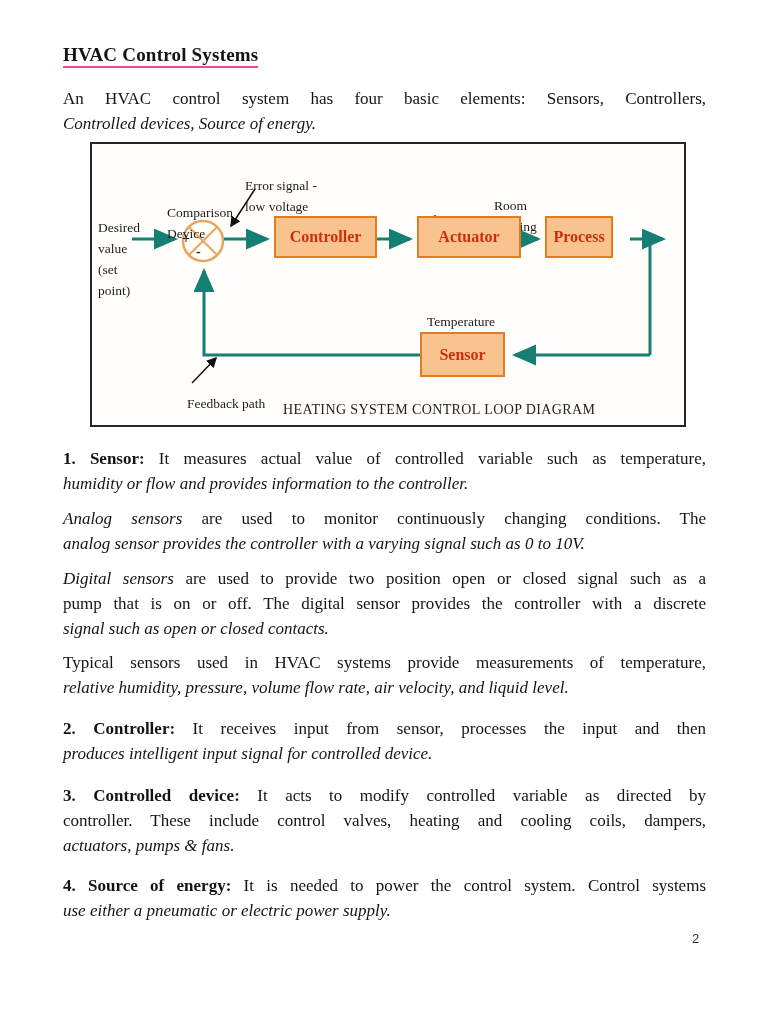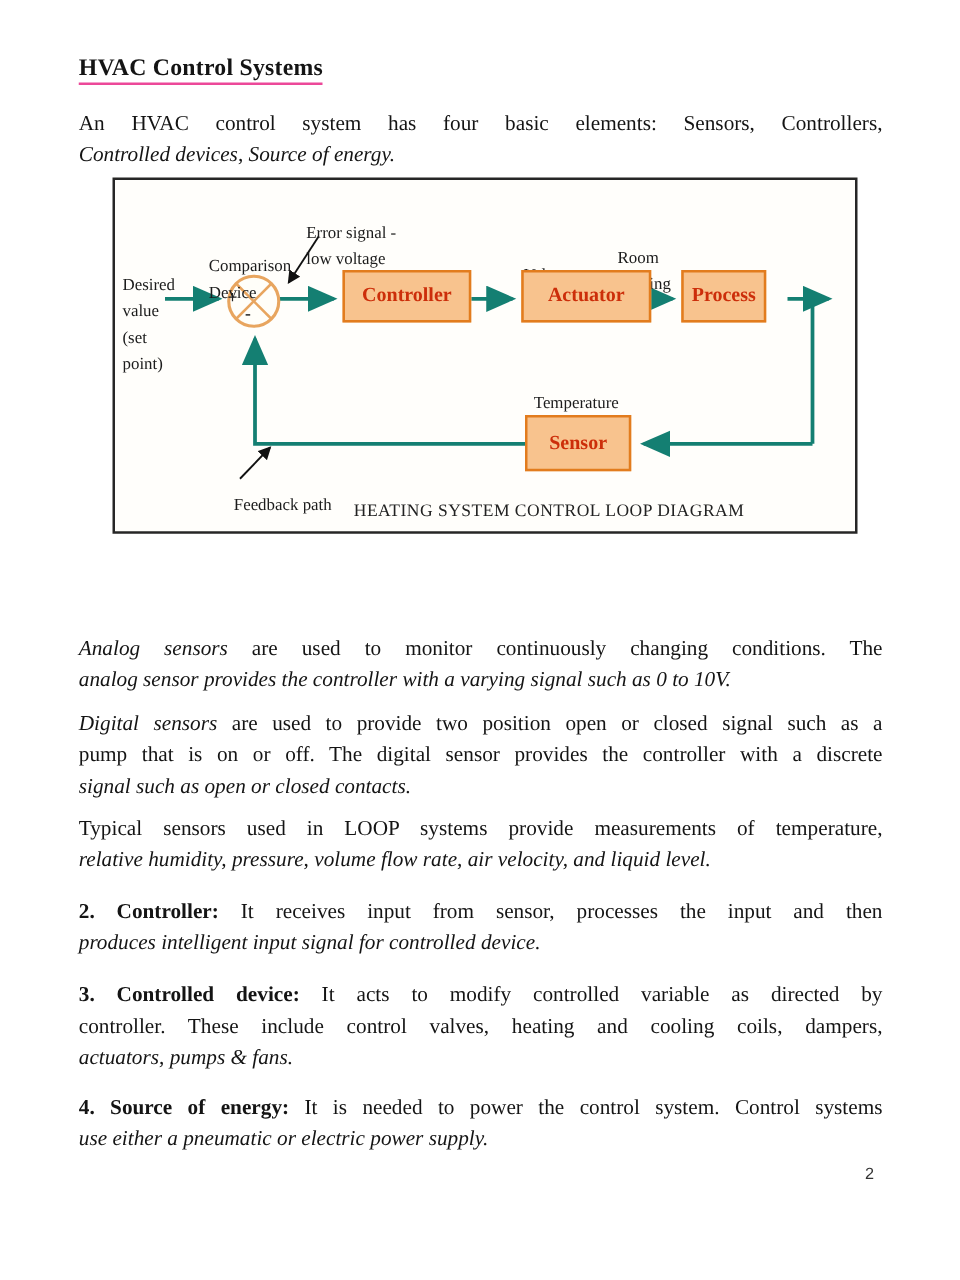--- a/index.html
+++ b/index.html
@@ -108,34 +108,38 @@
     <span class="sign" style="left:104px; top:101px">-</span>
 
     <div class="block" style="left:182px; top:72px; width:103px; height:42px">Controller</div>
     <div class="block" style="left:325px; top:72px; width:104px; height:42px">Actuator</div>
     <div class="block" style="left:453px; top:72px; width:68px; height:42px">Process</div>
     <div class="block" style="left:328px; top:188px; width:85px; height:45px">Sensor</div>
 
     <div class="caption">HEATING SYSTEM CONTROL LOOP DIAGRAM</div>
   </div>
 
+  <div class="para" style="top:446px">
+    <div class="jline"><span class="lead-b">1. Sensor:</span><span> It measures actual value of controlled variable such as temperature,</span></div>
+    <div class="lline">humidity or flow and provides information to the controller.</div>
+  </div>
 
   <div class="para" style="top:506px">
     <div class="jline"><span class="lead-i">Analog sensors</span><span> are used to monitor continuously changing conditions. The</span></div>
     <div class="lline">analog sensor provides the controller with a varying signal such as 0 to 10V.</div>
   </div>
 
   <div class="para" style="top:566px">
     <div class="jline"><span class="lead-i">Digital sensors</span><span> are used to provide two position open or closed signal such as a</span></div>
     <div class="jline">pump that is on or off. The digital sensor provides the controller with a discrete</div>
     <div class="lline">signal such as open or closed contacts.</div>
   </div>
 
   <div class="para" style="top:650px">
-    <div class="jline">Typical sensors used in LOOP systems provide measurements of temperature,</div>
+    <div class="jline">Typical sensors used in HVAC systems provide measurements of temperature,</div>
     <div class="lline">relative humidity, pressure, volume flow rate, air velocity, and liquid level.</div>
   </div>
 
   <div class="para" style="top:716px">
     <div class="jline"><span class="lead-b">2. Controller:</span><span> It receives input from sensor, processes the input and then</span></div>
     <div class="lline">produces intelligent input signal for controlled device.</div>
   </div>
 
   <div class="para" style="top:783px">
     <div class="jline"><span class="lead-b">3. Controlled device:</span><span> It acts to modify controlled variable as directed by</span></div>

